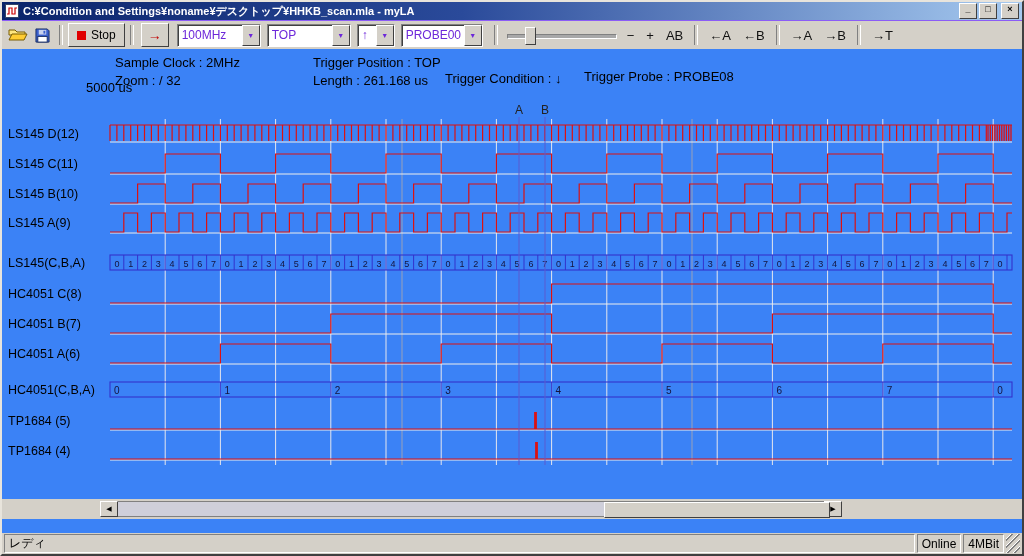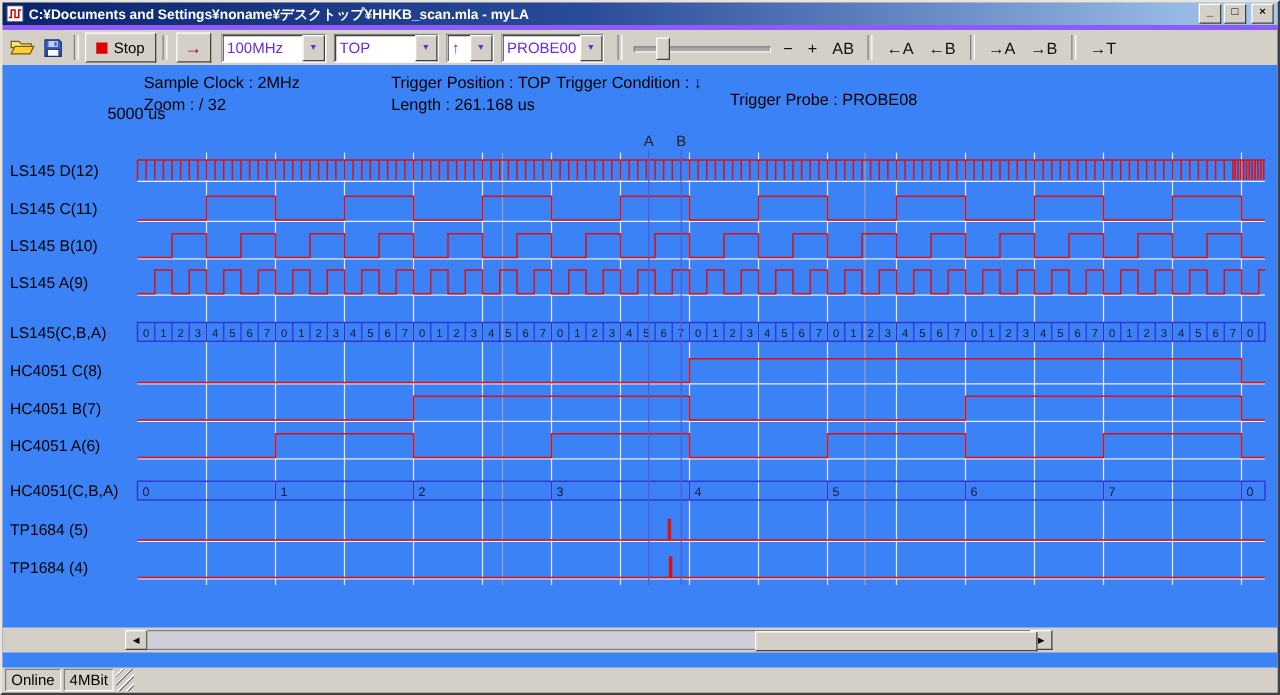--- a/index.html
+++ b/index.html
@@ -14,21 +14,21 @@
   .app-icon{width:16px;height:14px;display:flex;align-items:center;justify-content:center}
   .title-text{flex:1;margin-left:3px;white-space:nowrap;overflow:hidden}
   .tb-btns{display:flex;gap:2px;margin-right:1px}
   .tb-btn{width:16px;height:14px;background:#d4d0c8;border:1px solid;border-color:#fff #404040 #404040 #fff;
           font-size:9px;line-height:11px;text-align:center;font-weight:bold;color:#000;cursor:default}
   .tb-btn.close{margin-left:2px}
   
   .menubar{flex:0 0 18px;display:flex;align-items:center;font-size:12px;padding-left:2px;color:#000}
   .menu-item{padding:1px 7px;white-space:nowrap}
   
-  .toolbar{flex:0 0 28px;display:flex;align-items:center;padding-left:4px;border-top:4px solid #8b5cf6}
+  .toolbar{flex:0 0 28px;display:flex;align-items:center;padding-left:4px;border-top:1px solid #8b5cf6}
   .sep{width:2px;height:20px;border-left:1px solid #808080;border-right:1px solid #fff;margin:0 5px}
   .icon-btn{width:24px;height:22px;display:flex;align-items:center;justify-content:center}
   .raised{border:1px solid;border-color:#fff #404040 #404040 #fff;background:#d4d0c8}
   .stop-btn{height:22px;display:flex;align-items:center;gap:5px;padding:0 8px;font-size:12px;color:#000}
   .stop-sq{width:9px;height:9px;background:#e00000}
   .run-btn{width:26px;height:22px;color:#c00000;font-weight:bold;font-size:14px;
            display:flex;align-items:center;justify-content:center;margin-left:2px}
   .combo{height:21px;background:#fff;border:1px solid;border-color:#808080 #fff #fff #808080;
          box-shadow:inset 1px 1px 0 #404040;display:flex;align-items:center;font-size:12px;margin-right:6px;color:#6d28d9}
   .combo-val{flex:1;padding-left:4px;white-space:nowrap;overflow:hidden}
@@ -64,21 +64,21 @@
 
 <div class="window">
 
   <div class="titlebar">
     <span class="app-icon">
       <svg width="14" height="14" viewBox="0 0 14 14">
         <rect x="0.5" y="0.5" width="13" height="13" fill="#fff" stroke="#334466"></rect>
         <polyline points="2,10 4,10 4,4 7,4 7,10 10,10 10,4 12,4" stroke="#cc0000" fill="none" stroke-width="1.2"></polyline>
       </svg>
     </span>
-    <span class="title-text">C:¥Documents and Settings¥noname¥デスクトップ¥HHKB_scan.mla - myLA</span>
+    <span class="title-text">C:¥Condition and Settings¥noname¥デスクトップ¥HHKB_scan.mla - myLA</span>
     <span class="tb-btns">
       <span class="tb-btn">_</span>
       <span class="tb-btn">□</span>
       <span class="tb-btn close">×</span>
     </span>
   </div>
 
 
   <div class="toolbar">
     <span class="icon-btn">
@@ -133,21 +133,21 @@
     <span class="sep"></span>
     <span class="flat-btn">→A</span>
     <span class="flat-btn">→B</span>
     <span class="sep"></span>
     <span class="flat-btn">→T</span>
   </div>
 
   <div class="client">
     <span class="info-text" style="left:113px;top:6px">Sample Clock : 2MHz</span>
     <span class="info-text" style="left:311px;top:6px">Trigger Position : TOP</span>
-    <span class="info-text" style="left:443px;top:6px">Trigger Condition : ↓</span>
+    <span class="info-text" style="left:443px;top:22px">Trigger Condition : ↓</span>
     <span class="info-text" style="left:582px;top:20px">Trigger Probe : PROBE08</span>
     <span class="info-text" style="left:113px;top:24px">Zoom : / 32</span>
     <span class="info-text" style="left:311px;top:24px">Length : 261.168 us</span>
     <span class="info-text" style="left:84px;top:31px">5000 us</span>
 
     <svg id="wavesvg" width="1020" height="400">
         <line x1="163.2" y1="20" x2="163.2" y2="366" stroke="#e6e6ee"></line>
         <line x1="218.4" y1="20" x2="218.4" y2="366" stroke="#e6e6ee"></line>
         <line x1="273.6" y1="20" x2="273.6" y2="366" stroke="#e6e6ee"></line>
         <line x1="328.8" y1="20" x2="328.8" y2="366" stroke="#e6e6ee"></line>
@@ -495,18 +495,19 @@
         <span class="sc-btn">◀</span>
         <span class="sc-track">
           <span class="sc-thumb"></span>
         </span>
         <span class="sc-btn">▶</span>
       </div>
     </div>
   </div>
 
   <div class="statusbar">
+    <span class="sb-panel sb-ready">レディ</span>
     <span class="sb-panel">Online</span>
     <span class="sb-panel">4MBit</span>
     <span class="grip"></span>
   </div>
 
 </div>
 
 </body></html>

